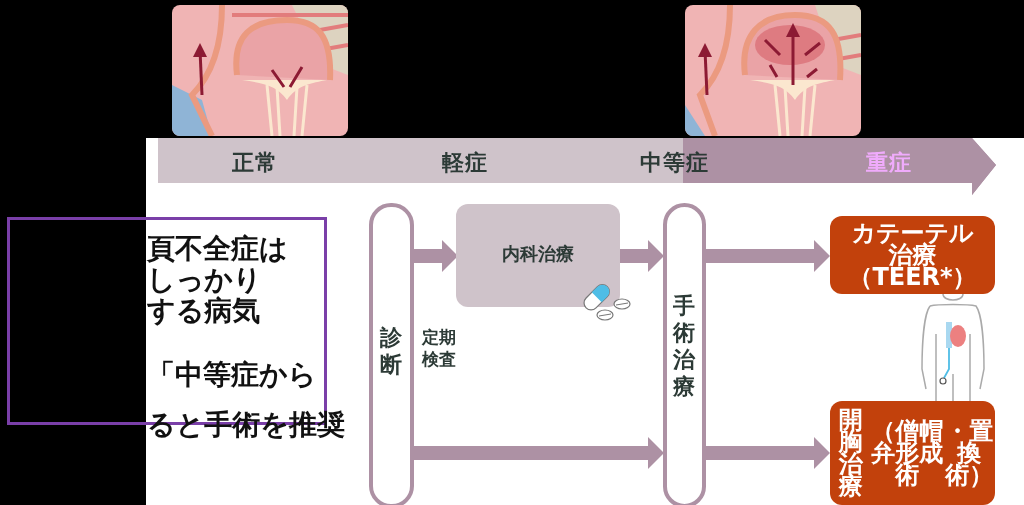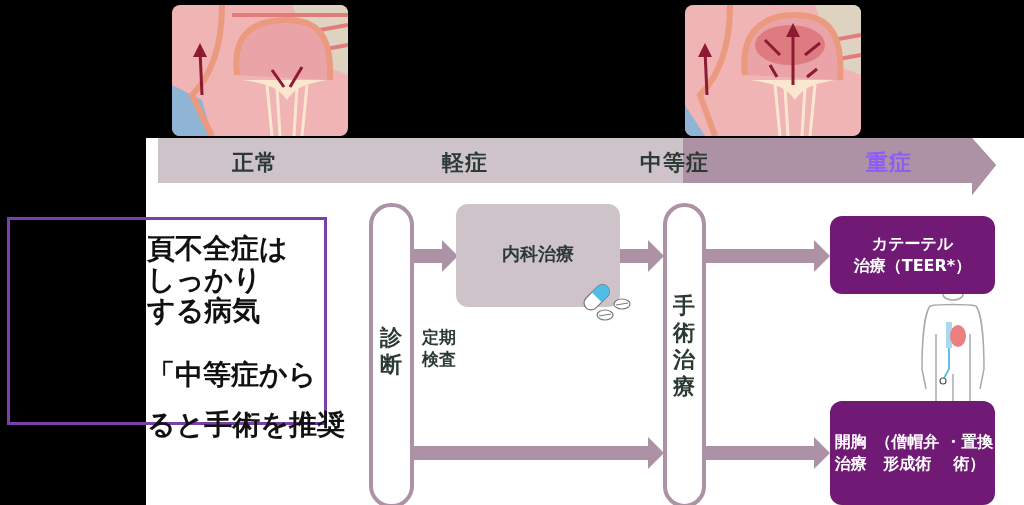--- a/index.html
+++ b/index.html
@@ -6,21 +6,21 @@
   body { width:1024px; height:505px; position:relative; overflow:hidden; background:#000; font-family:"DejaVu Sans", sans-serif; }
   .white-area { position:absolute; left:146px; top:138px; width:878px; height:367px; background:#fff; }
   .img { position:absolute; border-radius:8px; overflow:hidden; }
   .band { position:absolute; left:158px; top:138px; width:838px; height:57px; }
   .band-label { position:absolute; top:148px; font-size:22px; font-weight:bold; color:#2c3a36; letter-spacing:1px; }
   .pill { position:absolute; border:4px solid #ad91a4; border-radius:22px; background:#fff; box-sizing:border-box; }
   .vtext { position:absolute; font-size:22px; font-weight:bold; color:#2c3a36; width:26px; line-height:27px; text-align:center; }
   .arrow { position:absolute; }
   .box { position:absolute; border-radius:12px; display:flex; align-items:center; justify-content:center; text-align:center; font-weight:bold; }
   .box.med { background:#cfc3ca; color:#2c3a36; font-size:18px; }
-  .box.dark { background:#701a75; color:#fff; font-size:16px; line-height:22px; }
+  .box.dark { background:#c2410c; color:#fff; font-size:24px; line-height:22px; }
   .note { position:absolute; left:7px; top:217px; width:320px; height:208px; border:3px solid #7a3fa8; box-sizing:border-box; }
   .note-black { position:absolute; left:10px; top:220px; width:136px; height:202px; background:#000; }
   .note-line { position:absolute; left:147px; font-size:28px; font-weight:bold; color:#111; white-space:nowrap; }
   .small { position:absolute; font-size:17px; font-weight:bold; color:#2c3a36; line-height:22px; }
 </style>
 </head>
 <body>
 
 <div class="white-area"></div>
 
@@ -62,21 +62,21 @@
 </div>
 
 <svg class="band" width="838" height="57" viewBox="0 0 838 57">
   <rect x="0" y="0" width="526" height="45" fill="#cfc3ca"></rect>
   <polygon points="525,0 814,0 838,27 814,57 814,45 525,45" fill="#ad91a4"></polygon>
   <polygon points="814,0 814,57 838,27" fill="#ad91a4"></polygon>
 </svg>
 <div class="band-label" style="left:232px;">正常</div>
 <div class="band-label" style="left:442px;">軽症</div>
 <div class="band-label" style="left:640px;">中等症</div>
-<div class="band-label" style="left:866px;color:#8b5cf6;">重症</div>
+<div class="band-label" style="left:866px;color:#f0abfc;">重症</div>
 
 <div class="note"></div>
 <div class="note-black"></div>
 <div class="note-line" style="top:230px;">頁不全症は</div>
 <div class="note-line" style="top:261px;">しっかり</div>
 <div class="note-line" style="top:292px;">する病気</div>
 <div class="note-line" style="top:356px;">「中等症から</div>
 <div class="note-line" style="top:406px;">ると手術を推奨</div>
 
 <div class="pill" style="left:369px;top:203px;width:45px;height:305px;"></div>

